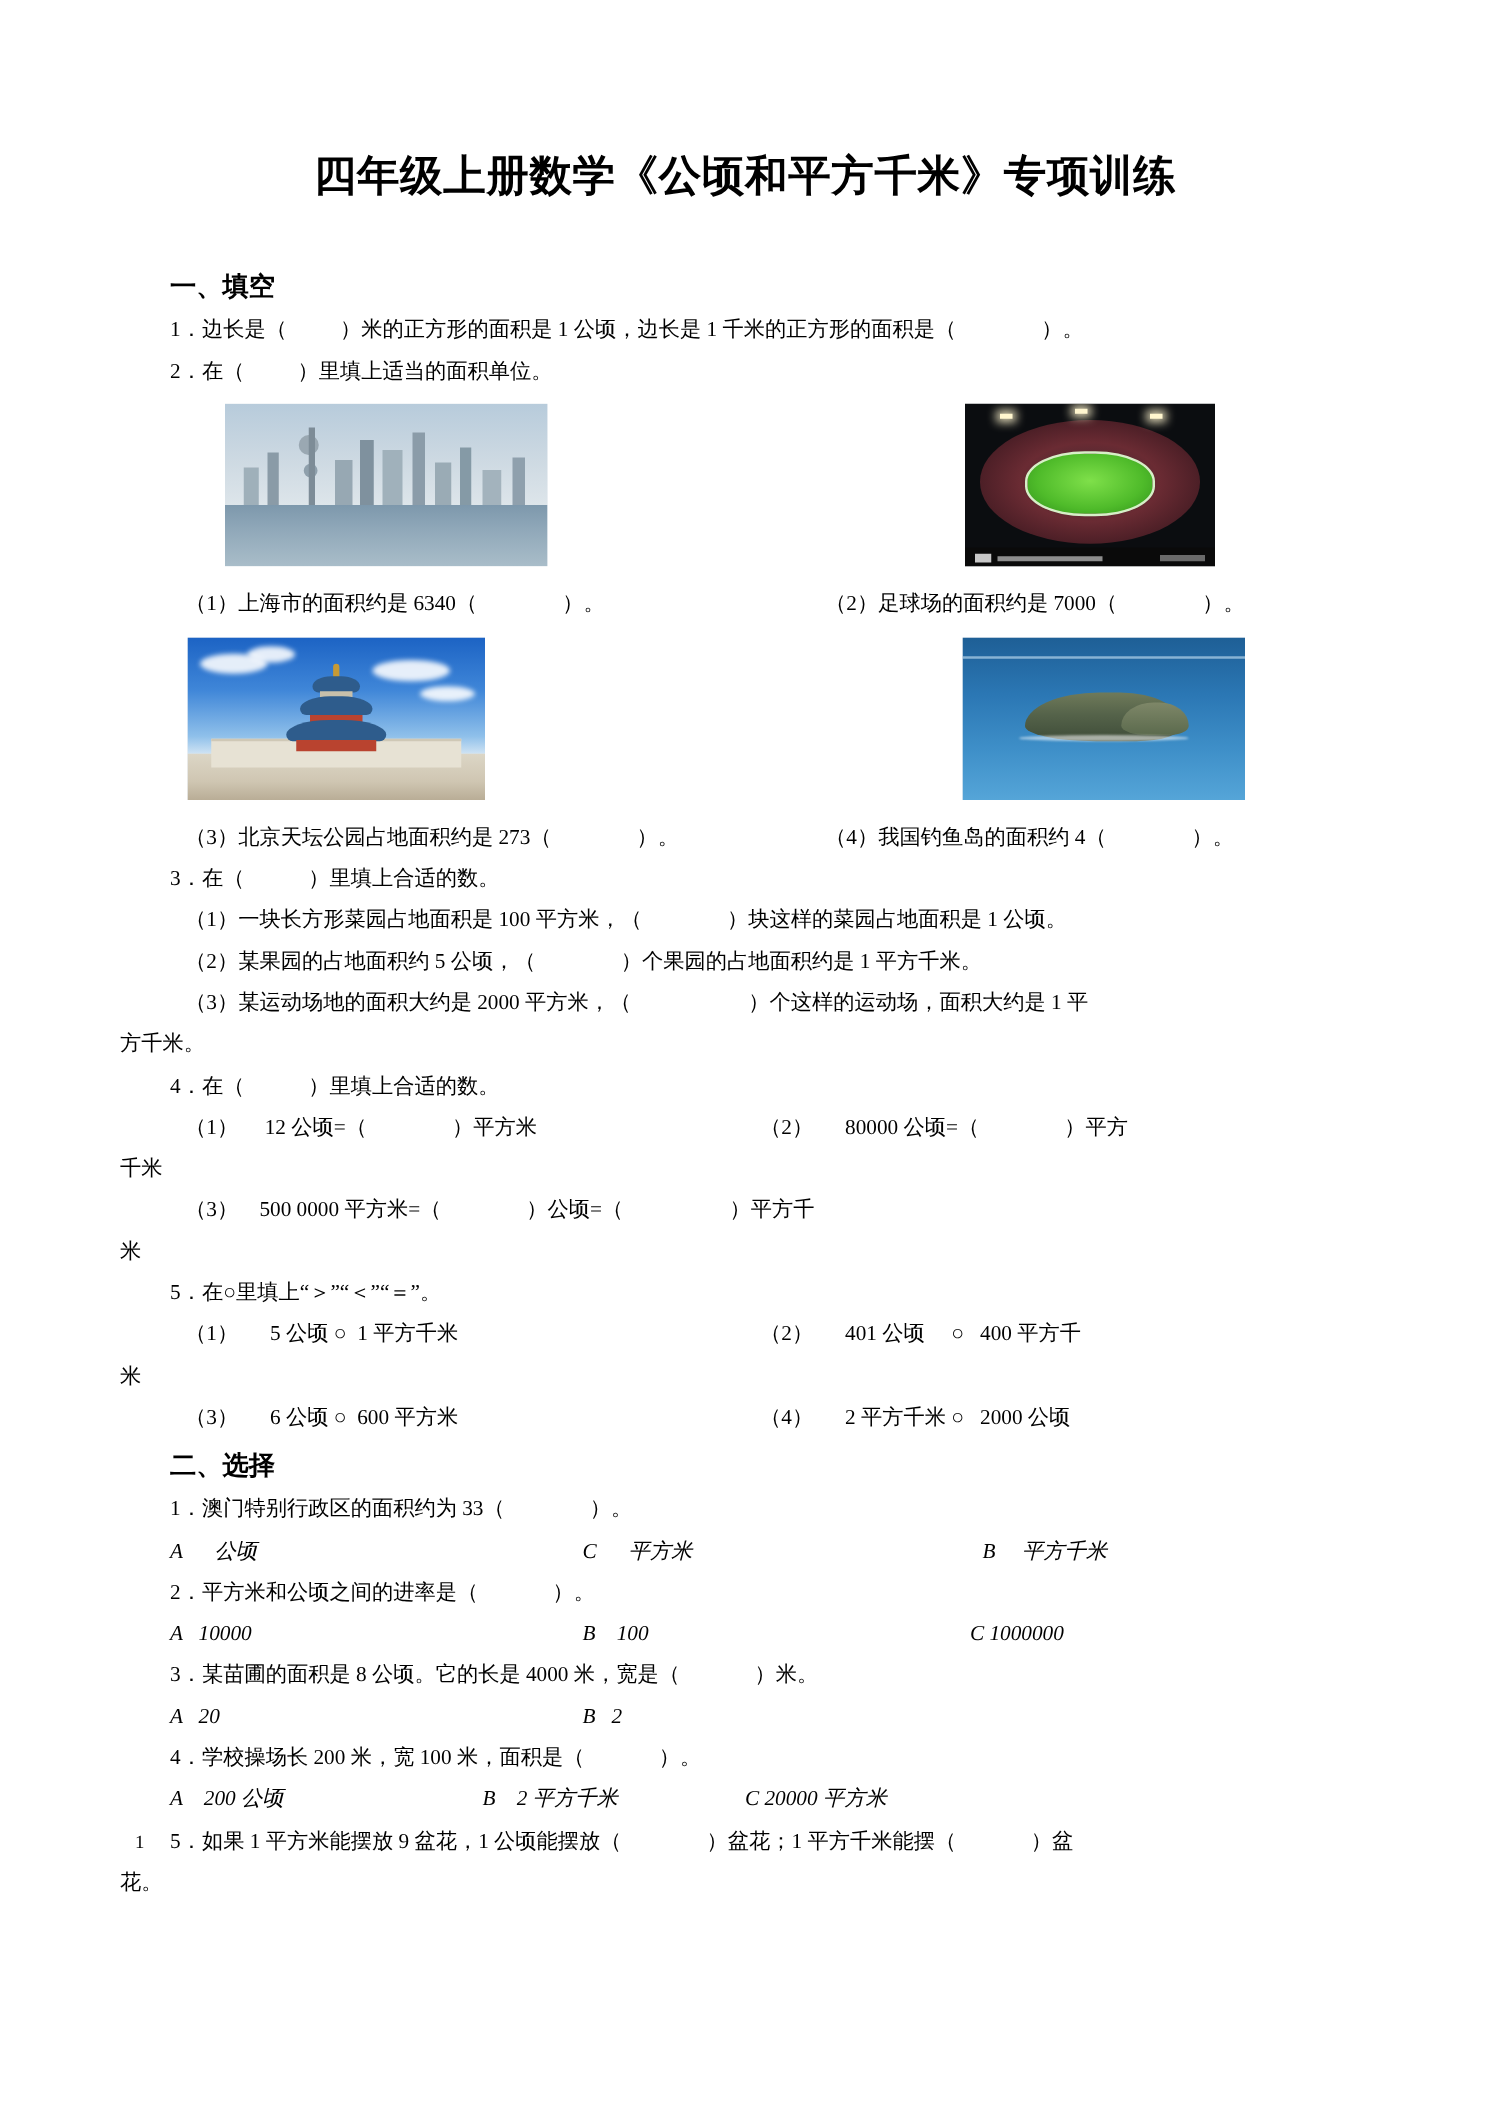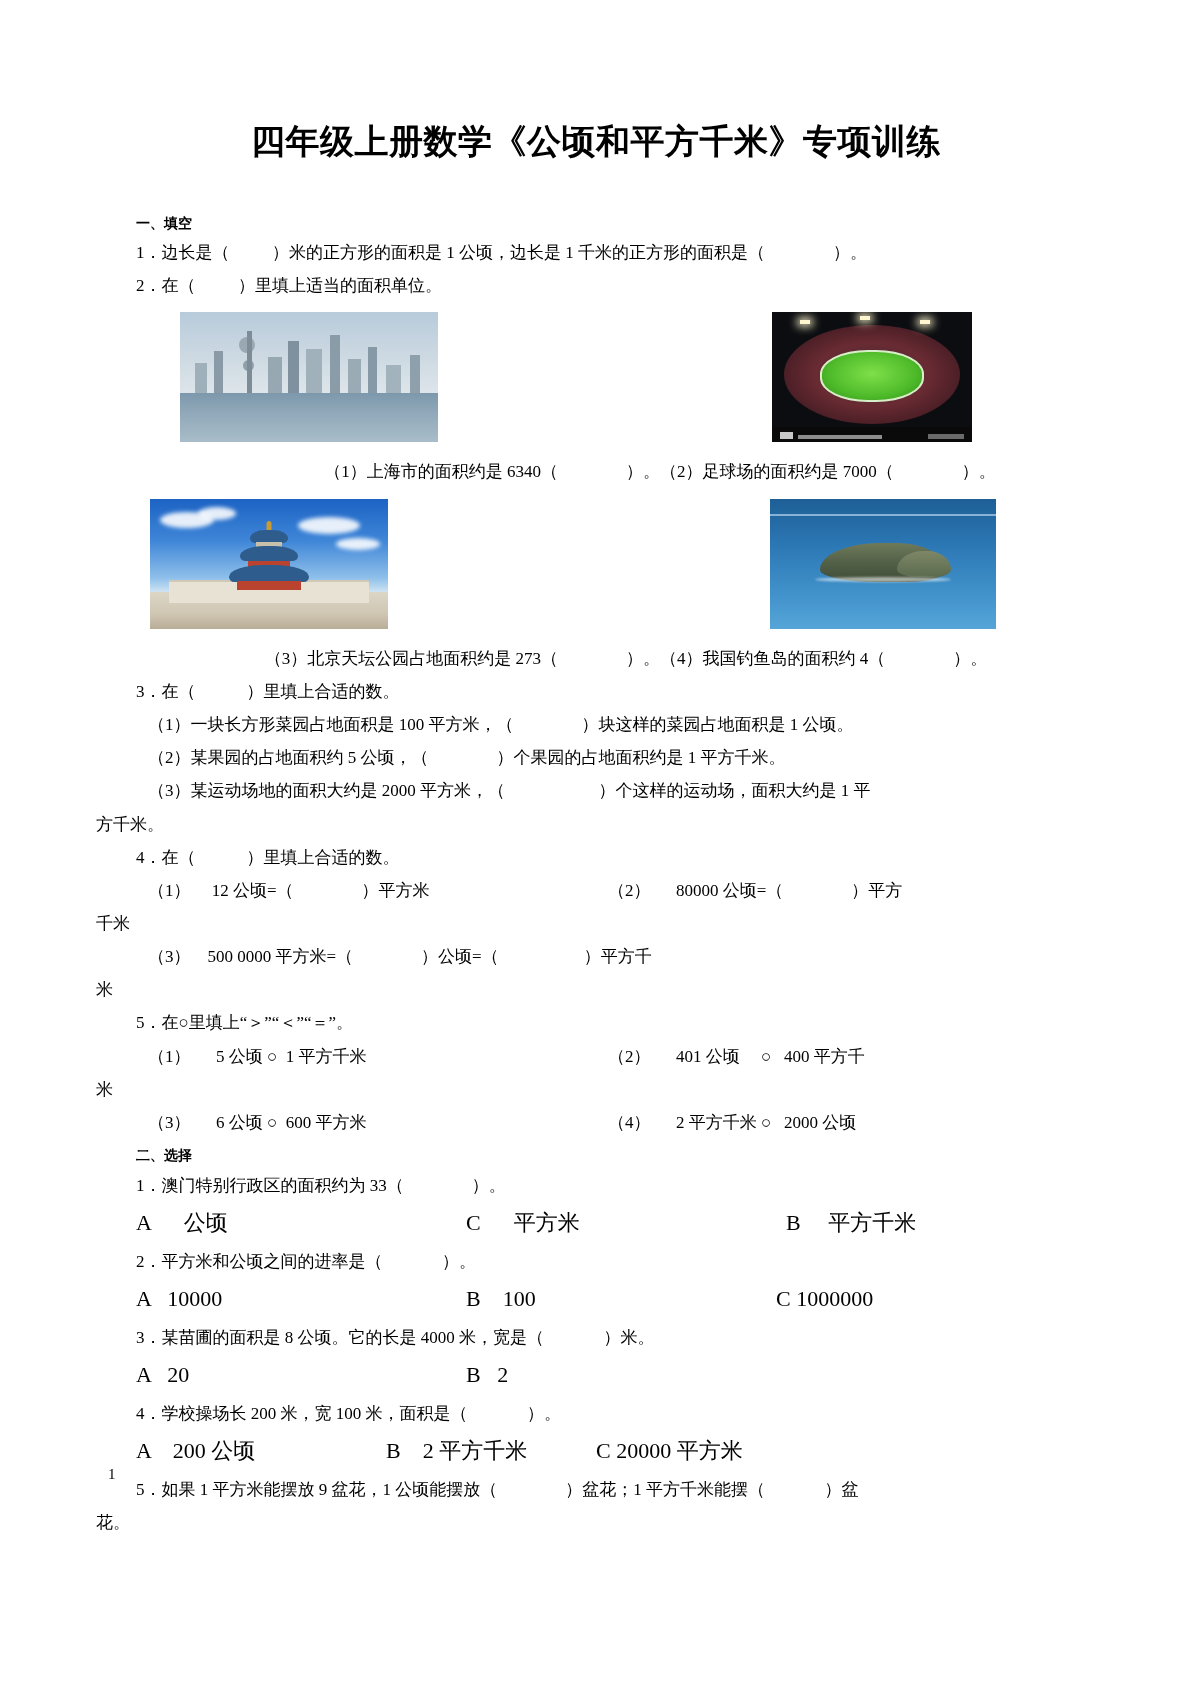--- a/index.html
+++ b/index.html
@@ -37,21 +37,21 @@
     letter-spacing: 0.5px;
     text-align: center;
     margin: 0 0 50px 0;
     white-space: nowrap;
   }
 
   
   .section-head {
     font-family: "DejaVu Serif", "Liberation Serif", serif;
     font-weight: bold;
-    font-size: 14px;
+    font-size: 21px;
     line-height: 1.55;
     margin: 6px 0 2px 40px;
   }
 
   
   .line {
     font-size: 17px;
     line-height: 1.95;
     margin: 0;
     white-space: pre-wrap;
@@ -73,40 +73,41 @@
     line-height: 1.95;
   }
   .row2 > .col {
     white-space: pre;
   }
   .row2 > .col.c1 { width: 512px; padding-left: 52px; box-sizing: border-box; }
   .row2 > .col.c2 { flex: 1; }
 
   .row3 {
     display: flex;
-    font-size: 22px;
+    font-size: 17px;
     line-height: 1.95;
     padding-left: 40px;
     box-sizing: border-box;
+    font-style: italic;
   }
   .row3 > .opt { white-space: pre; }
   .row3 > .opt.o1 { width: 330px; }
   .row3 > .opt.o2 { width: 310px; }
   .row3 > .opt.o3 { flex: 1; }
 
   
   .caprow {
     display: flex;
     font-size: 17px;
     line-height: 1.9;
     padding-left: 52px;
     box-sizing: border-box;
   }
   .caprow > .cap { white-space: pre; }
-  .caprow > .cap.left  { width: 512px; text-align: right; }
+  .caprow > .cap.left  { width: 512px; }
   .caprow > .cap.right { flex: 1; }
 
   
   .imgband {
     position: relative;
     margin: 10px 0 4px 0;
     height: 140px;
   }
   .imgband.band2 { height: 140px; }
 

